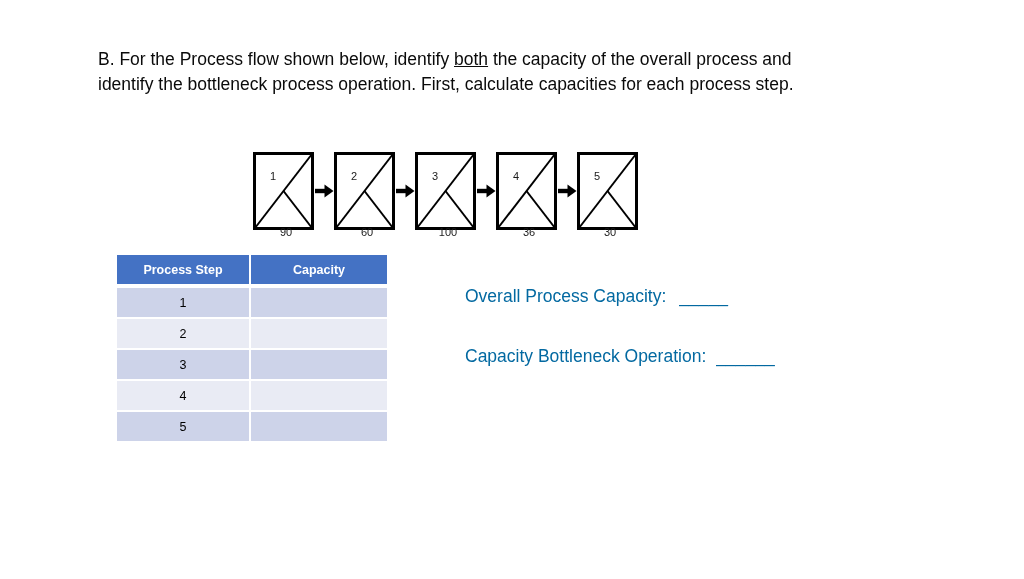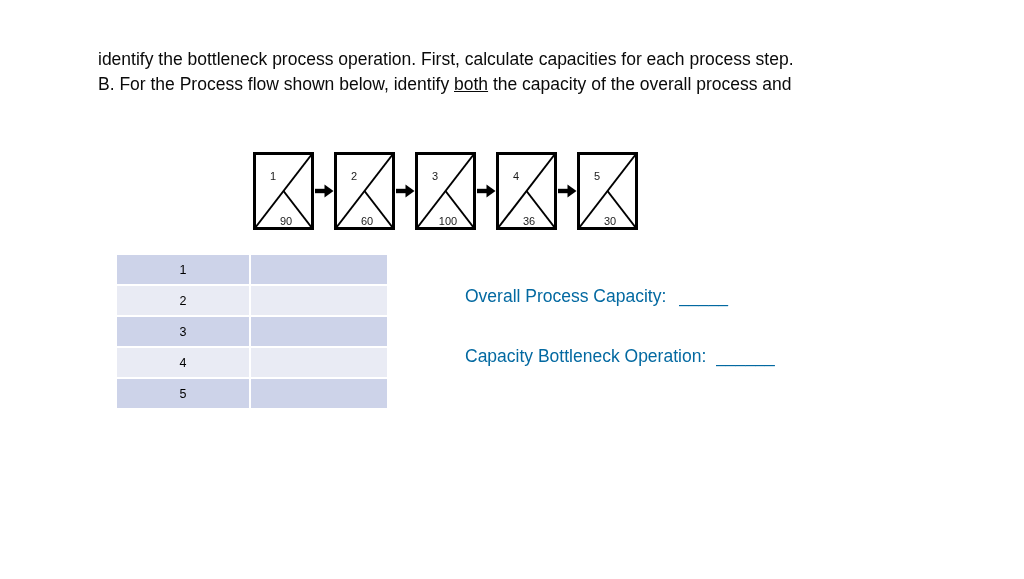--- a/index.html
+++ b/index.html
@@ -38,21 +38,21 @@
   .pbox .step-num {
     position: absolute;
     left: 0; top: 18px;
     width: 40px;
     text-align: center;
     font-size: 11px;
     color: #1a1a1a;
   }
   .pbox .cycle-num {
     position: absolute;
-    left: 14px; top: 63px;
+    left: 14px; top: 74px;
     width: 38px;
     text-align: center;
     font-size: 11px;
     color: #1a1a1a;
   }
   .flow-arrow {
     flex: 0 0 auto;
     width: 20px; height: 14px;
     margin: 0 0px;
     display: flex;
@@ -98,22 +98,22 @@
   }
   .q1 { top: 286px; }
   .q2 { top: 346px; }
   .q1 .blank { margin-left: 13px; }
   .q2 .blank { margin-left: 10px; }
 </style>
 </head>
 <body>
 
 <div class="intro">
+  <div><span>B. For the Process flow shown below, identify </span><span class="u">both</span><span> the capacity of the overall process and</span></div>
   <div>identify the bottleneck process operation. First, calculate capacities for each process step.</div>
-  <div><span>B. For the Process flow shown below, identify </span><span class="u">both</span><span> the capacity of the overall process and</span></div>
 </div>
 
 <div class="flow">
 
   <div class="pbox">
     <svg width="61" height="78" viewBox="0 0 61 78">
       <rect x="1.5" y="1.5" width="58" height="75" fill="#ffffff" stroke="#000000" stroke-width="3"></rect>
       <line x1="2" y1="76" x2="59" y2="2" stroke="#000000" stroke-width="2"></line>
       <line x1="30.5" y1="39" x2="59" y2="76" stroke="#000000" stroke-width="2"></line>
     </svg>
@@ -185,20 +185,24 @@
       <line x1="2" y1="76" x2="59" y2="2" stroke="#000000" stroke-width="2"></line>
       <line x1="30.5" y1="39" x2="59" y2="76" stroke="#000000" stroke-width="2"></line>
     </svg>
     <span class="step-num">5</span>
     <span class="cycle-num">30</span>
   </div>
 
 </div>
 
 <div class="cap-table">
+  <div class="t-row header">
+    <div class="t-cell c1">Process Step</div>
+    <div class="t-cell c2">Capacity</div>
+  </div>
   <div class="t-row odd">
     <div class="t-cell c1">1</div>
     <div class="t-cell c2"></div>
   </div>
   <div class="t-row even">
     <div class="t-cell c1">2</div>
     <div class="t-cell c2"></div>
   </div>
   <div class="t-row odd">
     <div class="t-cell c1">3</div>

